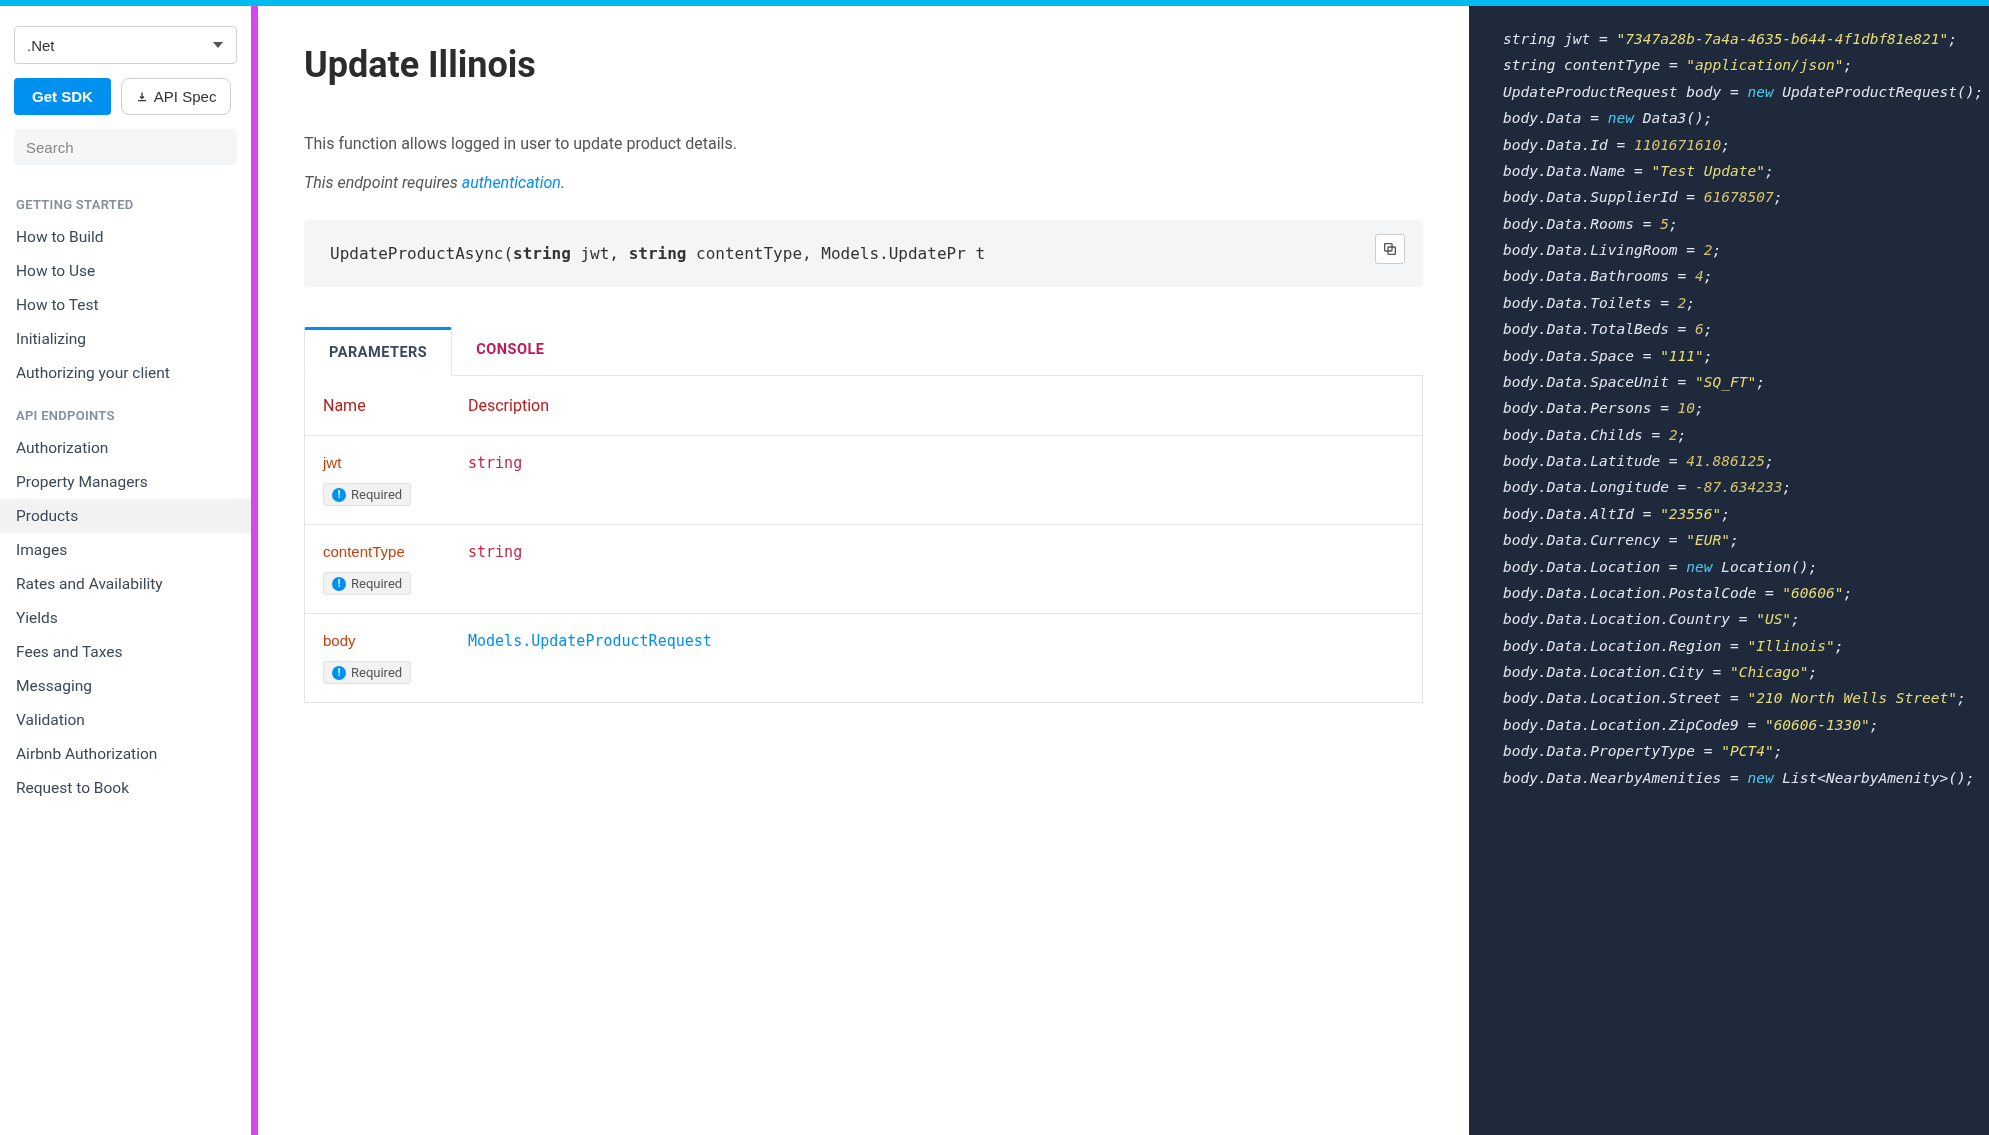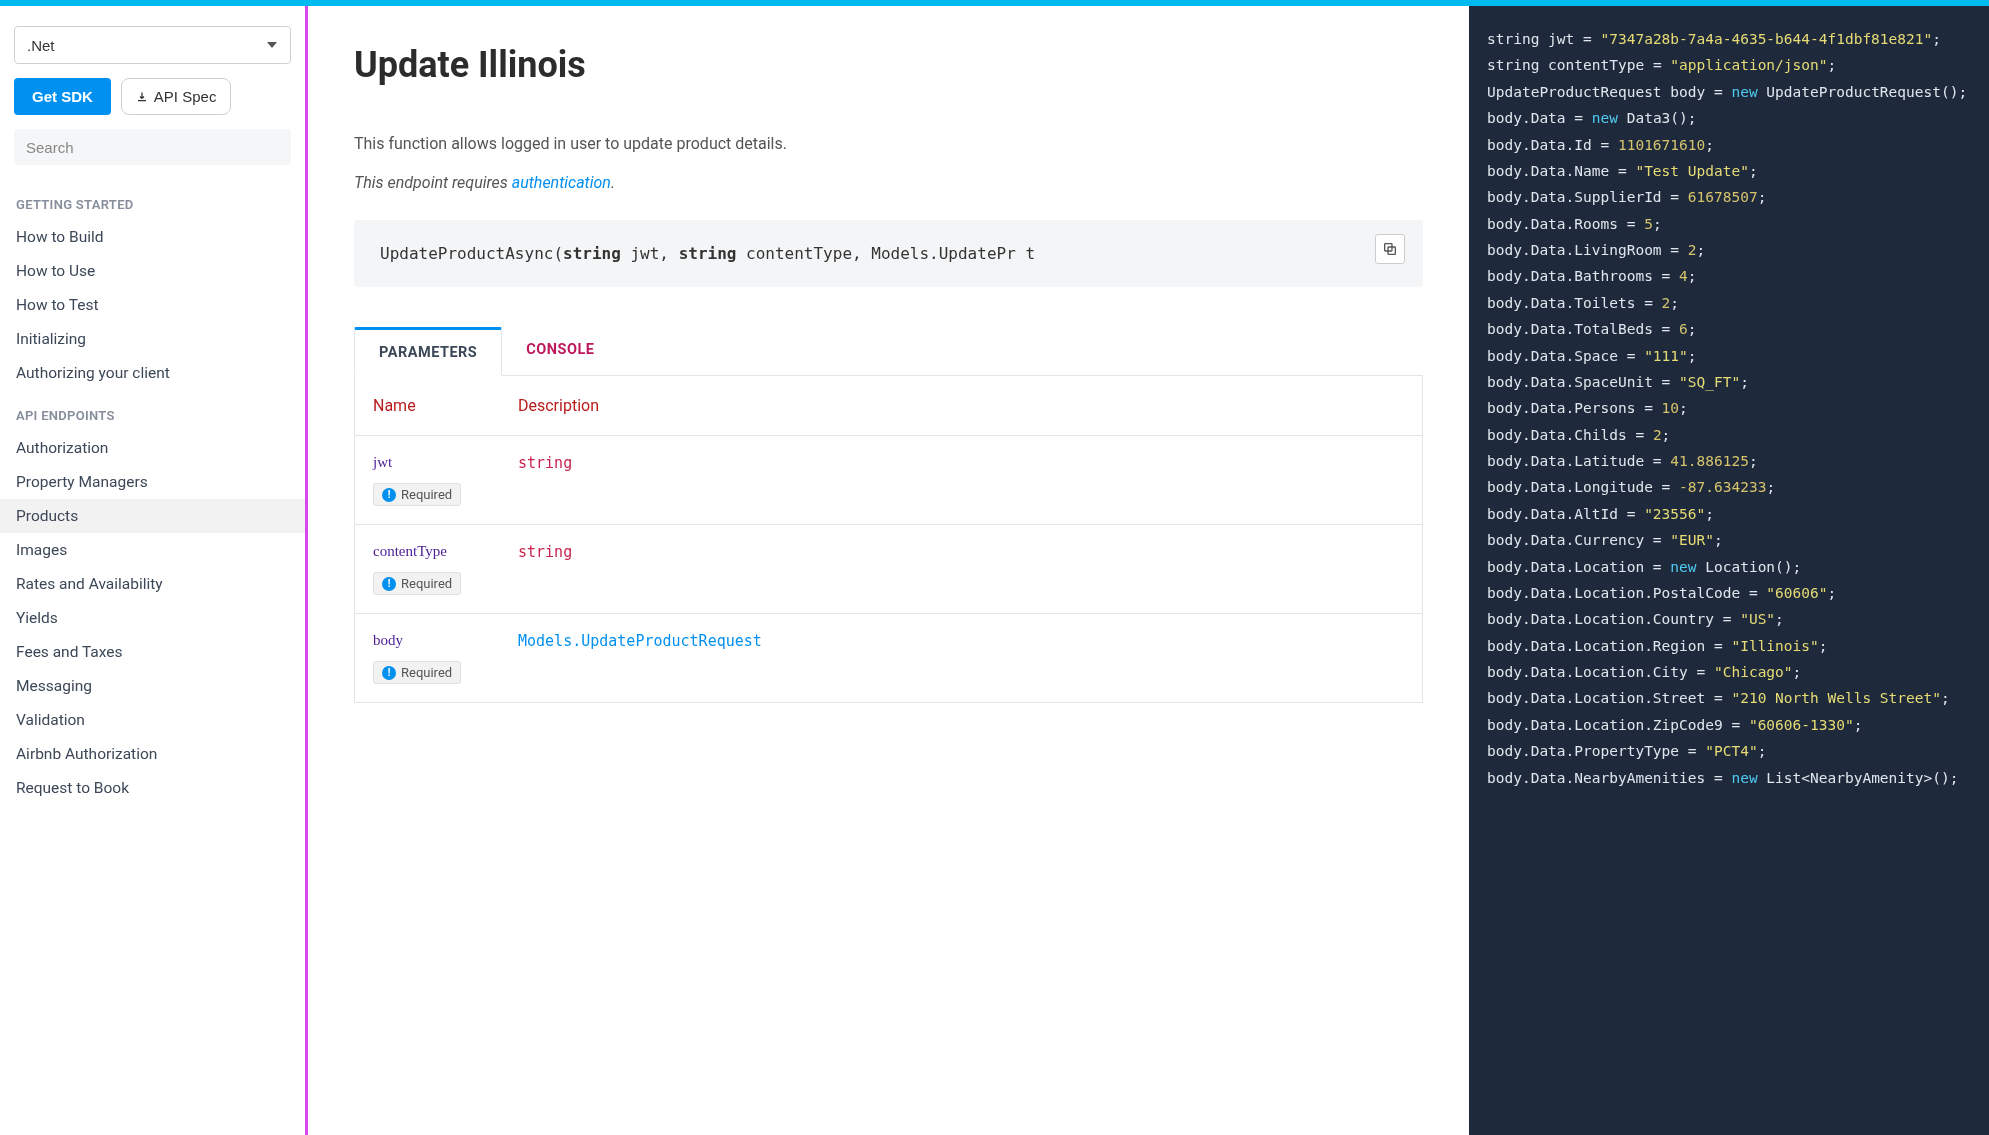--- a/index.html
+++ b/index.html
@@ -1,19 +1,19 @@
 <!DOCTYPE html>
 <html><head>
 <meta charset="utf-8">
 <style>
 * { margin: 0; padding: 0; box-sizing: border-box; }
 body { font-family: -apple-system, BlinkMacSystemFont, "Segoe UI", Roboto, sans-serif; font-size: 14px; color: #333; overflow: hidden; }
 .top-bar { height: 6px; background: #00baf0; width: 100%; }
 .layout { display: flex; height: calc(100vh - 6px); }
-.sidebar { width: 308px; border-right: 3px solid #d946ef; padding: 20px 0 0 0; overflow-y: auto; background: #fff; }
+.sidebar { width: 258px; border-right: 7px solid #d946ef; padding: 20px 0 0 0; overflow-y: auto; background: #fff; }
 .sb-controls { padding: 0 14px 14px 14px; }
 .sdk-select { width: 100%; height: 38px; border: 1px solid #d0d0d0; border-radius: 4px; padding: 0 12px; font-size: 15px; color: #333; background: #fff; appearance: none; position: relative; }
 .select-wrap { position: relative; margin-bottom: 14px; }
 .select-wrap::after { content: ""; position: absolute; right: 14px; top: 16px; width: 0; height: 0; border-left: 5px solid transparent; border-right: 5px solid transparent; border-top: 6px solid #555; pointer-events: none; }
 .btn-row { display: flex; gap: 10px; margin-bottom: 14px; }
 .btn-primary { background: #0090f0; color: #fff; border: none; border-radius: 4px; padding: 9px 18px; font-size: 15px; font-weight: 600; cursor: pointer; }
 .btn-secondary { background: #fff; border: 1px solid #d0d0d0; border-radius: 8px; padding: 9px 14px; font-size: 15px; cursor: pointer; display: flex; align-items: center; gap: 6px; color: #333; }
 .dl-icon { width: 12px; height: 12px; }
 .search-input { width: 100%; height: 36px; border: none; border-radius: 4px; padding: 0 12px; font-size: 15px; background: #f5f6f7; color: #888; }
 .search-input::placeholder { color: #888; }
@@ -32,26 +32,26 @@
 .tabs { display: flex; border-bottom: 1px solid #e5e5e5; margin-top: 30px; }
 .tab { padding: 14px 24px; font-size: 14.5px; font-weight: 700; color: #be185d; cursor: pointer; letter-spacing: 0.5px; position: relative; }
 .tab.active { color: #3c4858; border: 1px solid #e5e5e5; border-bottom: 1px solid #fff; margin-bottom: -1px; border-top: 3px solid #0090f0; border-radius: 2px 2px 0 0; }
 .params-table { width: 100%; border: 1px solid #e5e5e5; border-top: none; }
 .pt-header { display: flex; padding: 20px 18px; font-size: 16px; color: #b91c1c; border-bottom: 1px solid #e5e5e5; }
 .pt-col-name { width: 145px; }
 .pt-col-desc { flex: 1; }
 .pt-row { display: flex; padding: 18px 18px; border-bottom: 1px solid #e5e5e5; align-items: flex-start; }
 .pt-row:last-child { border-bottom: none; }
 .pt-name-cell { width: 145px; }
-.pt-name { font-family: Liberation Serif, serif; color: #4c1d95; font-size: 15px; display: block; margin-bottom: 12px; }
+.pt-name { font-family: Liberation Sans, sans-serif; color: #c2410c; font-size: 15px; display: block; margin-bottom: 12px; }
 .badge-req { display: inline-flex; align-items: center; gap: 5px; font-size: 13px; background: #f2f2f2; border: 1px solid #e0e0e0; border-radius: 3px; padding: 3px 8px; color: #555; }
 .badge-req .bicon { width: 14px; height: 14px; background: #0090f0; border-radius: 50%; display: inline-flex; align-items: center; justify-content: center; color: #fff; font-size: 10px; font-weight: 700; }
 .pt-type { font-family: "Consolas", monospace; color: #c7254e; font-size: 15px; }
 .pt-type.model { color: #0090f0; }
-.code-panel { width: 520px; background: #1e293b; overflow-y: auto; padding: 20px 0 20px 18px; font-family: "Consolas", "Monaco", monospace; font-size: 14.5px; line-height: 1.82; color: #e0e6ed; }
+.code-panel { width: 520px; background: #1e293b; overflow-y: auto; padding: 20px 0 20px 34px; font-family: "Consolas", "Monaco", monospace; font-size: 14.5px; line-height: 1.82; color: #e0e6ed; font-style: italic; }
 .code-panel .line { white-space: pre; }
 .tok-type { color: #e0e6ed; }
 .tok-str { color: #e6db74; }
 .tok-num { color: #d6c46d; }
 .tok-new { color: #4ec9f0; }
 </style>
 </head>
 <body>
 
 <div class="top-bar"></div>

